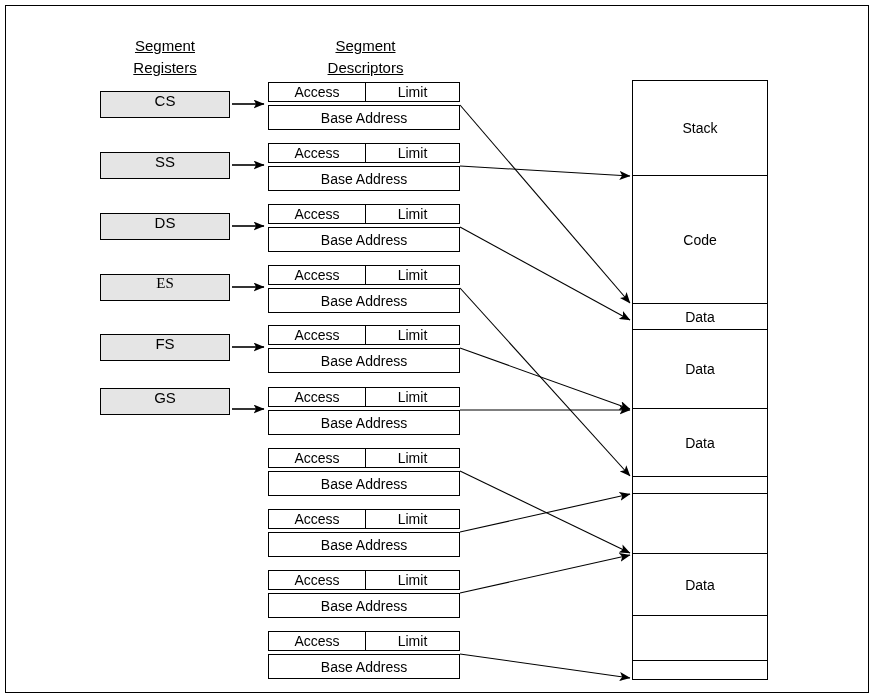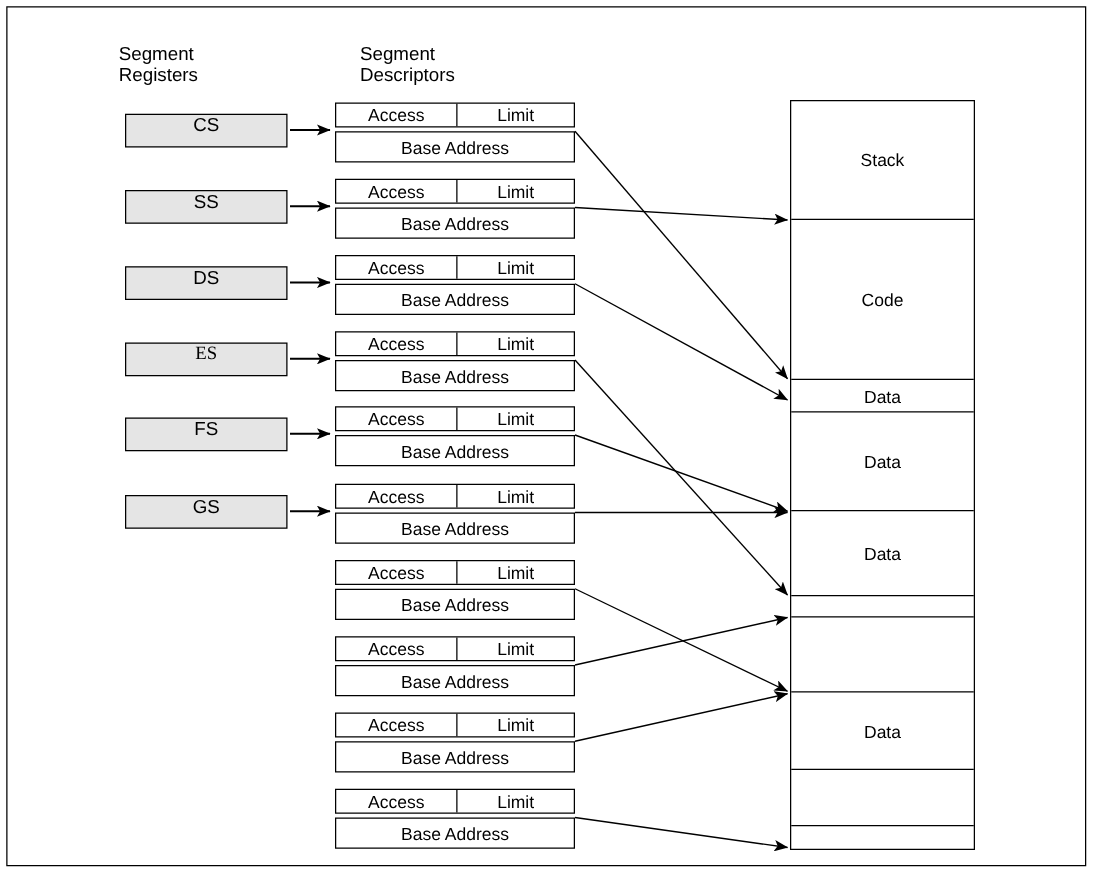--- a/index.html
+++ b/index.html
@@ -22,25 +22,26 @@
     position: absolute;
     left: 5px;
     top: 5px;
     width: 864px;
     height: 688px;
     border: 1px solid #000000;
     box-sizing: border-box;
   }
   .col-title {
     position: absolute;
-    text-align: left;
+    text-align: center;
     font-size: 15px;
-    line-height: 17px;
+    line-height: 22px;
     color: #000;
     white-space: pre-line;
+    text-decoration: underline;
   }
   #title-registers { left: 95px; top: 35px; width: 140px; }
   #title-descriptors { left: 288px; top: 35px; width: 155px; }
   #title-memory { left: 580px; top: 35px; width: 230px; }
 
   
   .reg-box {
     position: absolute;
     left: 100px;
     width: 130px;
@@ -99,21 +100,21 @@
     align-items: center;
     justify-content: center;
     font-size: 14px;
   }
 
   
   #mem-col {
     position: absolute;
     left: 632px;
     top: 80px;
-    width: 148px;
+    width: 136px;
     height: 600px;
     border: 1.8px solid #000;
     box-sizing: border-box;
     background: #fff;
   }
   .mem-seg {
     position: absolute;
     left: 0;
     width: 100%;
     box-sizing: border-box;
@@ -153,21 +154,21 @@
       </div>
       <div class="reg-box" style="top: 213px;">
         <span>DS</span>
       </div>
       <div class="reg-box" style="top: 274px; font-family: Liberation Serif, serif;">
         <span>ES</span>
       </div>
       <div class="reg-box" style="top: 334px;">
         <span>FS</span>
       </div>
-      <div class="reg-box" style="top: 396px;">
+      <div class="reg-box" style="top: 388px;">
         <span>GS</span>
       </div>
     </div>
   <div id="descriptors-container">
       <div class="desc-box" style="top: 82px;">
         <div class="desc-top">
           <div class="desc-access">Access</div>
           <div class="desc-limit">Limit</div>
         </div>
         <div class="desc-bottom">Base Address</div>

